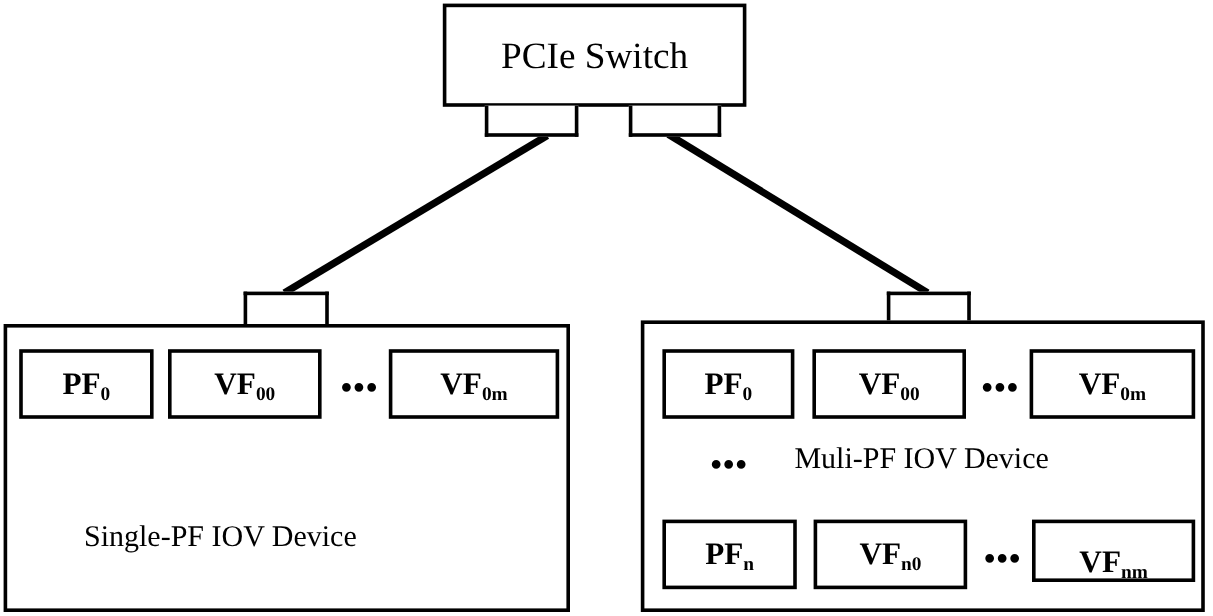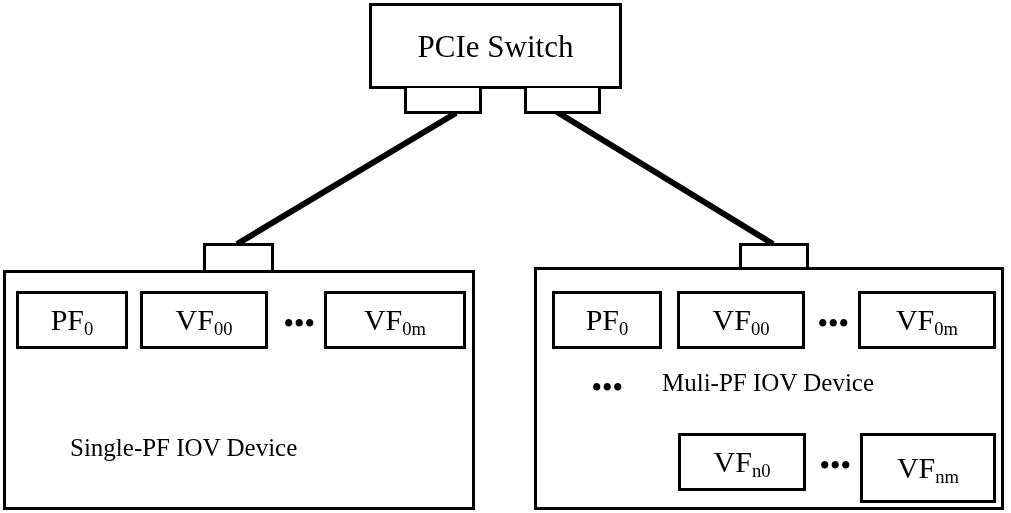--- a/index.html
+++ b/index.html
@@ -84,23 +84,24 @@
   .fn {
     position: absolute;
     box-sizing: border-box;
     border: 3px solid #000000;
     background: #ffffff;
     display: flex;
     align-items: center;
     justify-content: center;
   }
   .fn-label {
-    font-size: 30px;
-    line-height: 1;
-    white-space: nowrap;
+    font-size: 26px;
+    line-height: 1;
+    white-space: nowrap;
+    font-weight: bold;
   }
   .fn-label sub {
     font-size: 0.62em;
     vertical-align: baseline;
     position: relative;
     top: 0.28em;
     letter-spacing: 0;
   }
 
   .ellipsis {
@@ -131,21 +132,21 @@
   .r-vf00 { left: 677px; top: 291px; width: 128px; height: 58px; }
   .r-dots0{ left: 818px; top: 310px; }
   .r-vf0m { left: 858px; top: 291px; width: 138px; height: 58px; }
 
   .r-mid-dots { left: 592px; top: 374px; }
   .r-title    { left: 662px; top: 370px; }
 
   .r-pfn  { left: 552px; top: 433px; width: 112px; height: 58px; }
   .r-vfn0 { left: 678px; top: 433px; width: 128px; height: 58px; }
   .r-dotsn{ left: 820px; top: 452px; }
-  .r-vfnm { left: 860px; top: 433px; width: 136px; height: 70px; }
+  .r-vfnm { left: 860px; top: 433px; width: 136px; height: 52px; align-items: flex-end; }
 </style>
 </head>
 <body>
 
 <div id="canvas">
 
   <svg class="link" viewBox="0 0 1011 513" xmlns="http://www.w3.org/2000/svg">
     <line x1="456" y1="113" x2="237" y2="244" stroke="#000000" stroke-width="6" stroke-linecap="butt"></line>
     <line x1="557" y1="112" x2="773" y2="244" stroke="#000000" stroke-width="6" stroke-linecap="butt"></line>
   </svg>
@@ -191,20 +192,23 @@
   <div class="ellipsis r-dots0">•••</div>
 
   <div class="fn r-vf0m">
     <span class="fn-label"><span>VF</span><sub>0m</sub></span>
   </div>
 
   <div class="ellipsis r-mid-dots">•••</div>
 
   <div class="device-title r-title">Muli-PF IOV Device</div>
 
+  <div class="fn r-pfn">
+    <span class="fn-label"><span>PF</span><sub>n</sub></span>
+  </div>
 
   <div class="fn r-vfn0">
     <span class="fn-label"><span>VF</span><sub>n0</sub></span>
   </div>
 
   <div class="ellipsis r-dotsn">•••</div>
 
   <div class="fn r-vfnm">
     <span class="fn-label"><span>VF</span><sub>nm</sub></span>
   </div>

